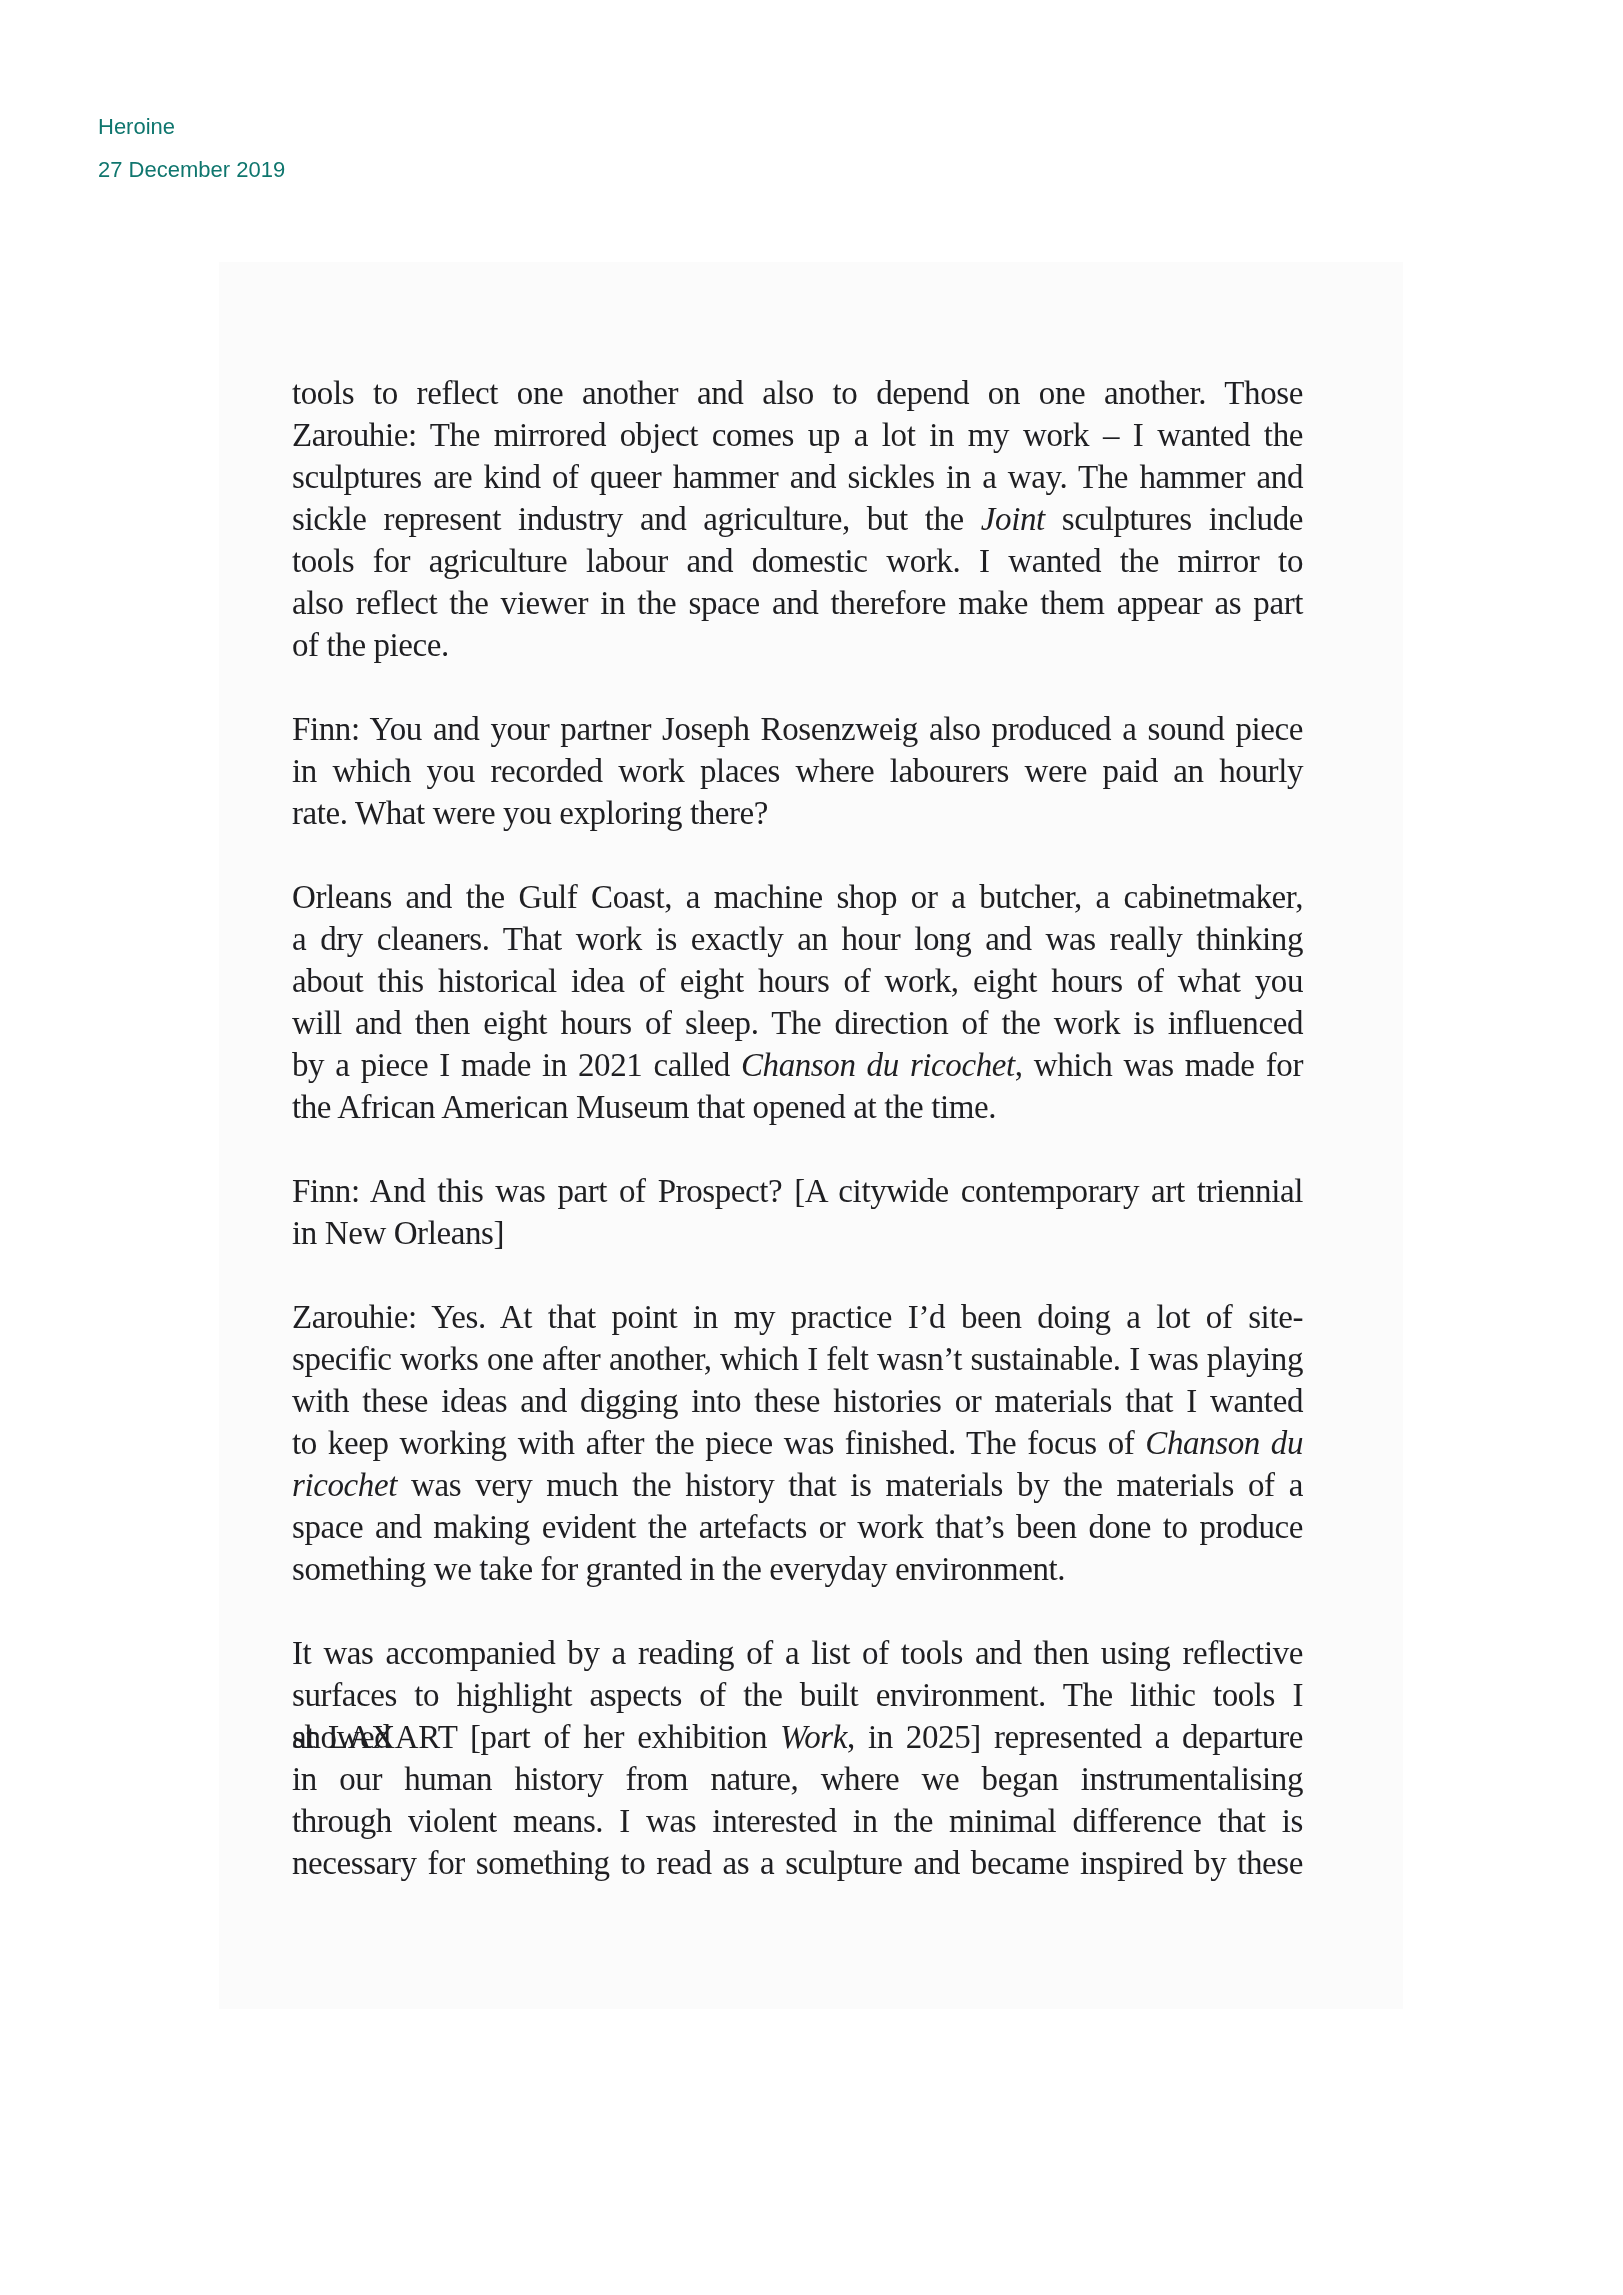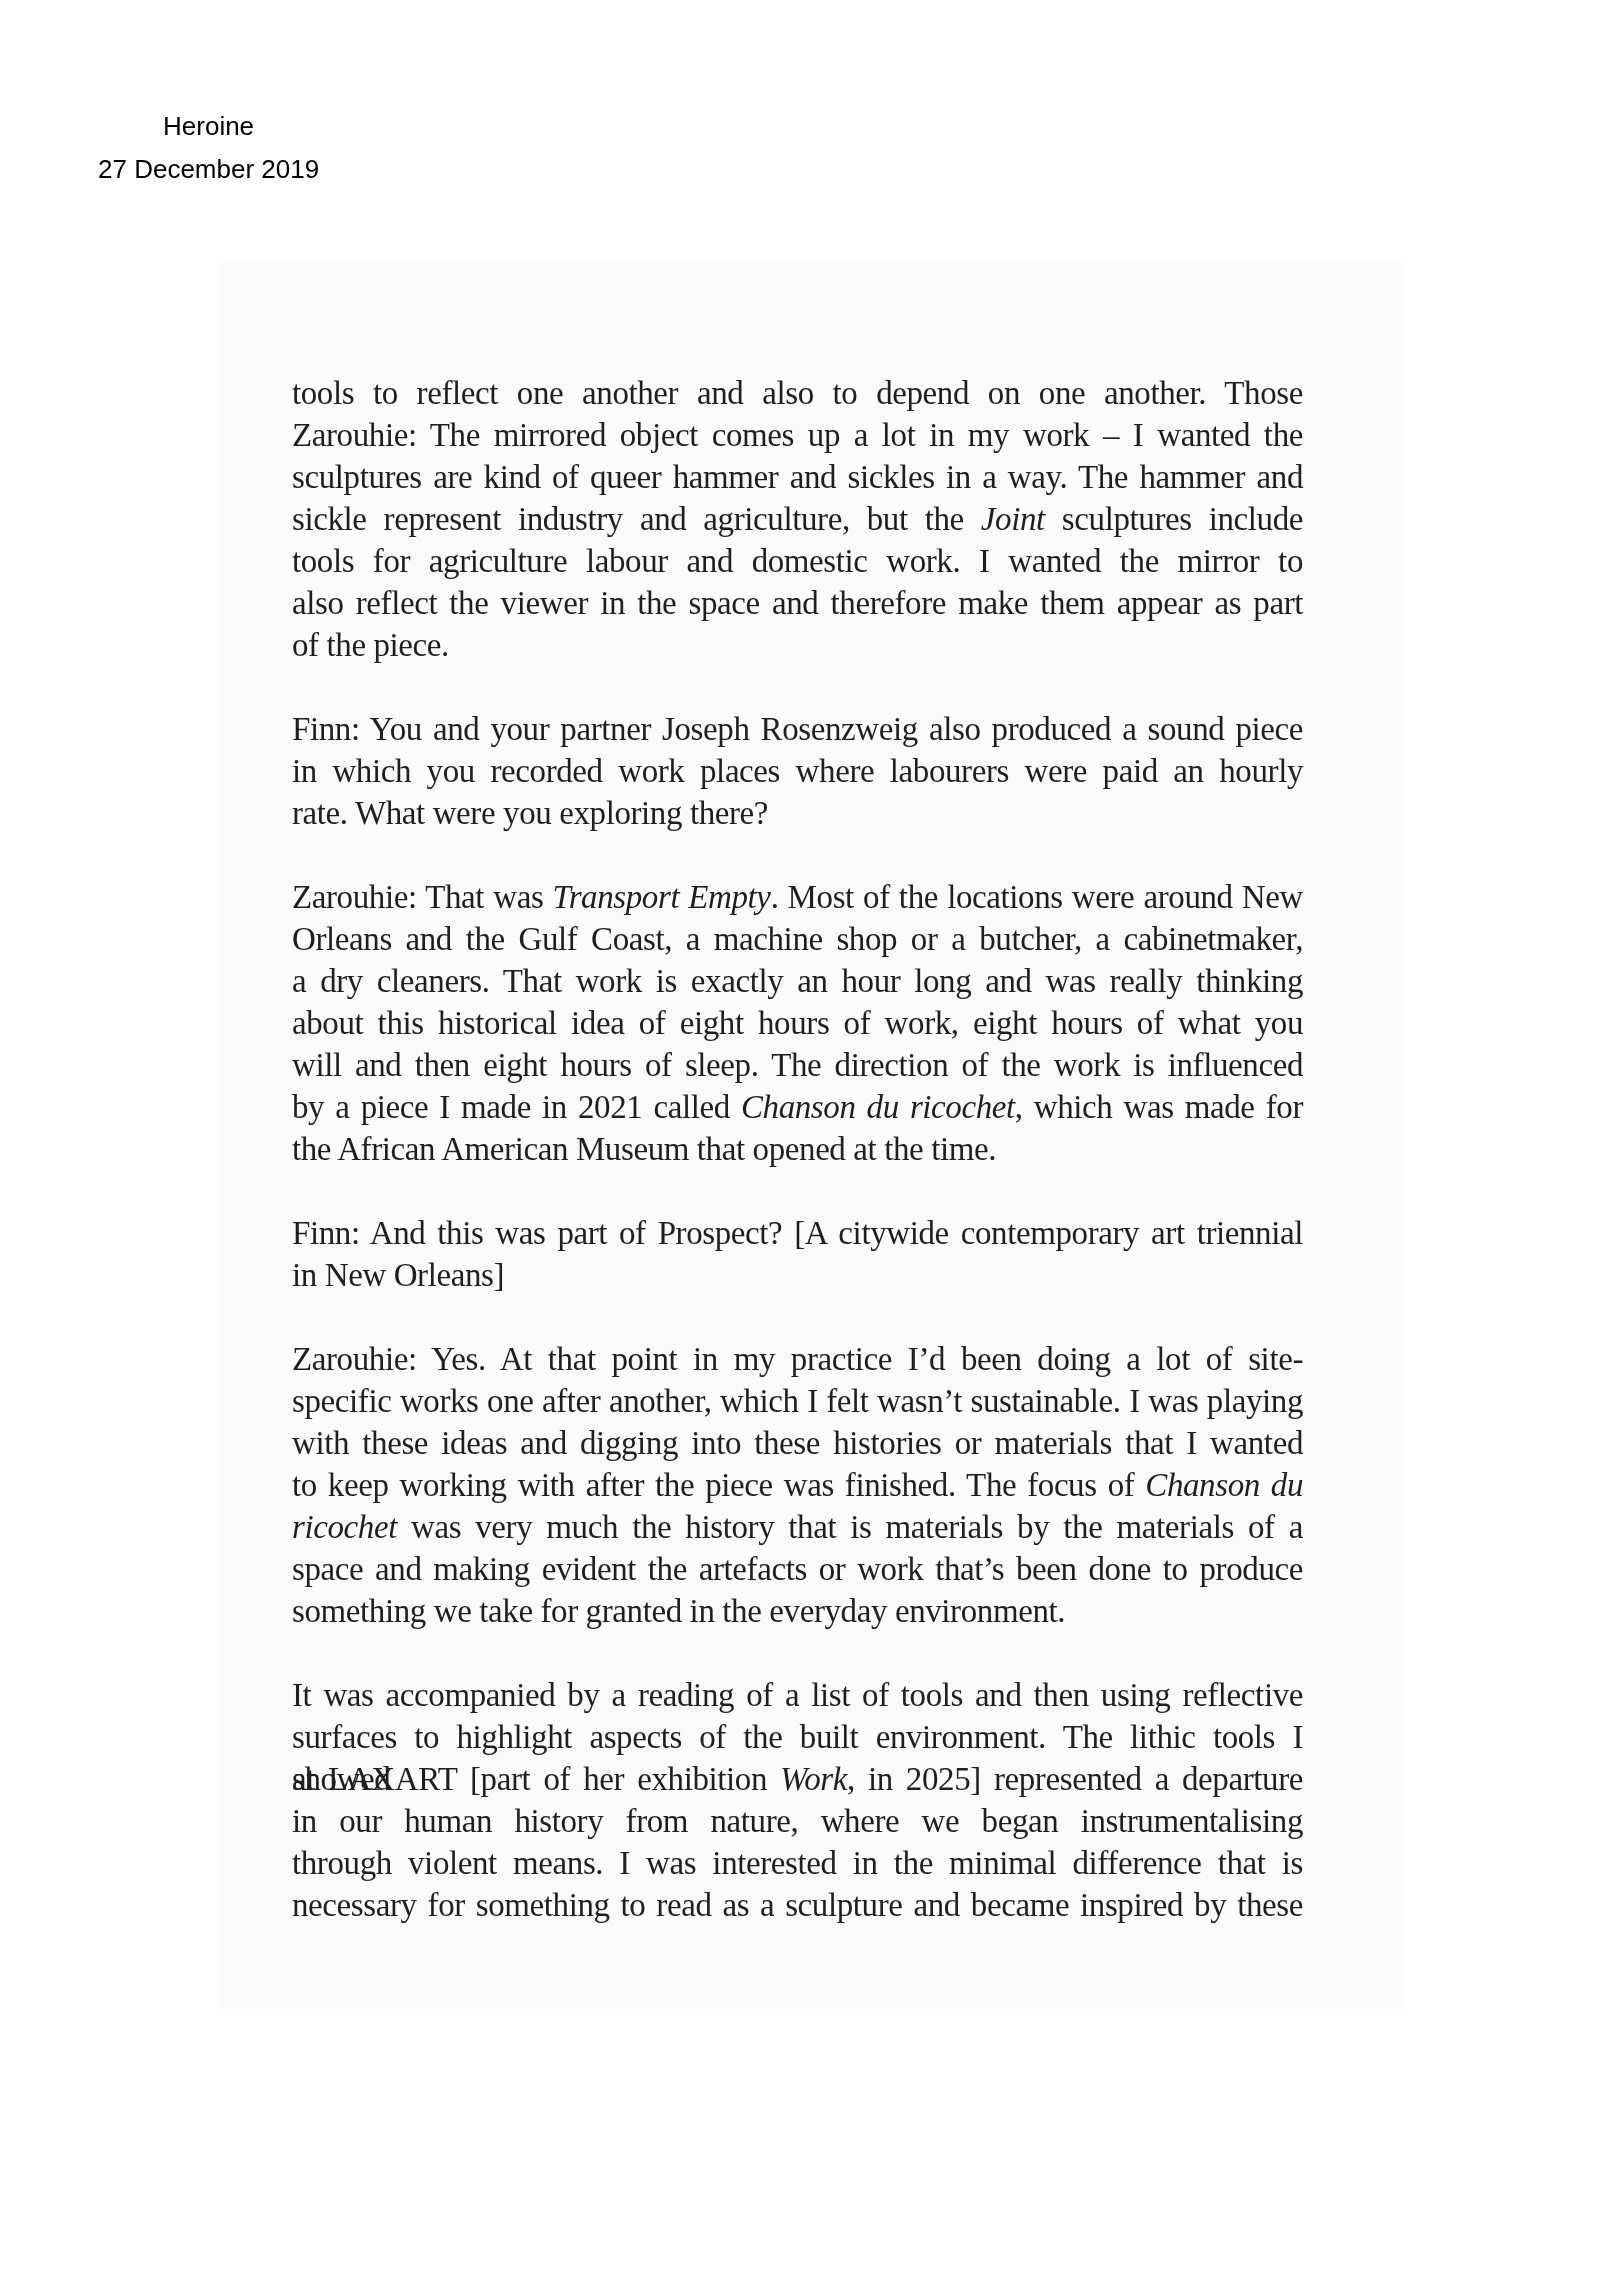--- a/index.html
+++ b/index.html
@@ -11,24 +11,23 @@
       width: 1623px;
       height: 2295px;
       position: relative;
       overflow: hidden;
     }
     .doc-header {
       position: absolute;
       left: 98px;
       top: 105px;
       font-family: "Liberation Sans", sans-serif;
-      font-size: 26px;
-      color: #000000;
+      font-size: 22px;
+      color: #0f766e;
       line-height: 43px;
-      text-align: center;
     }
     .doc-header div { white-space: nowrap; }
     .scan {
       position: absolute;
       left: 219px;
       top: 262px;
       width: 1184px;
       height: 1747px;
       background: #fbfbfb;
     }
@@ -105,23 +104,20 @@
       </div>
       <div class="line">
         <span class="justify-wrap"><span style="white-space: normal;">in which you recorded work places where labourers were paid an hourly</span></span>
       </div>
       <div class="line">
         <span class="justify-wrap last"><span style="white-space: normal;">rate. What were you exploring there?</span></span>
       </div>
     </div>
     <div class="para">
       <div class="line">
-        <span class="justify-wrap"><span style="white-space: normal;">Zarouhie: That was </span><em style="white-space: normal;">Transport Empty</em><span style="white-space: normal;">. Most of the locations were around New</span></span>
-      </div>
-      <div class="line">
         <span class="justify-wrap"><span style="white-space: normal;">Orleans and the Gulf Coast, a machine shop or a butcher, a cabinetmaker,</span></span>
       </div>
       <div class="line">
         <span class="justify-wrap"><span style="white-space: normal;">a dry cleaners. That work is exactly an hour long and was really thinking</span></span>
       </div>
       <div class="line">
         <span class="justify-wrap"><span style="white-space: normal;">about this historical idea of eight hours of work, eight hours of what you</span></span>
       </div>
       <div class="line">
         <span class="justify-wrap"><span style="white-space: normal;">will and then eight hours of sleep. The direction of the work is influenced</span></span>

